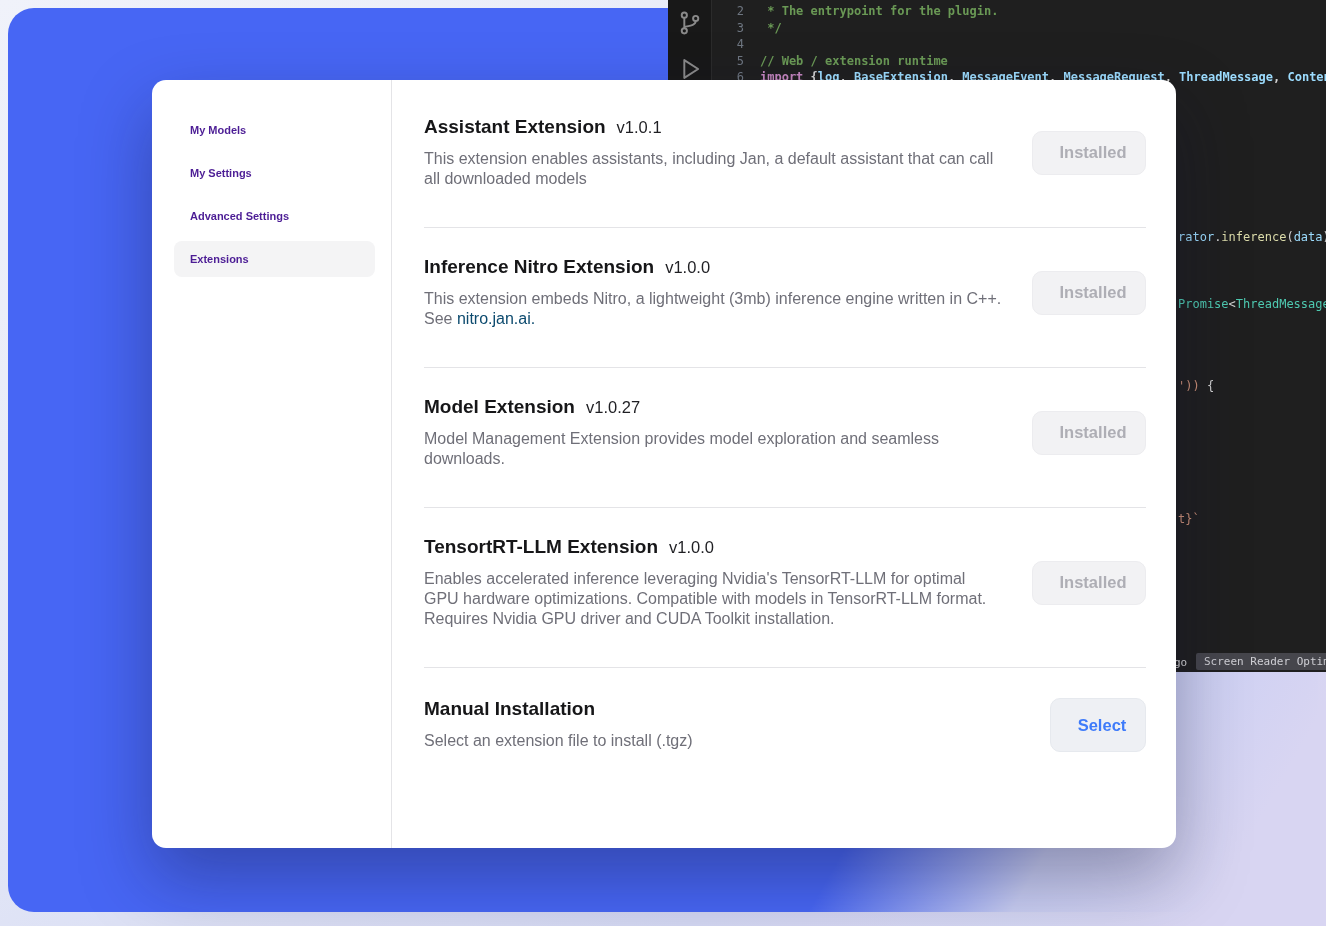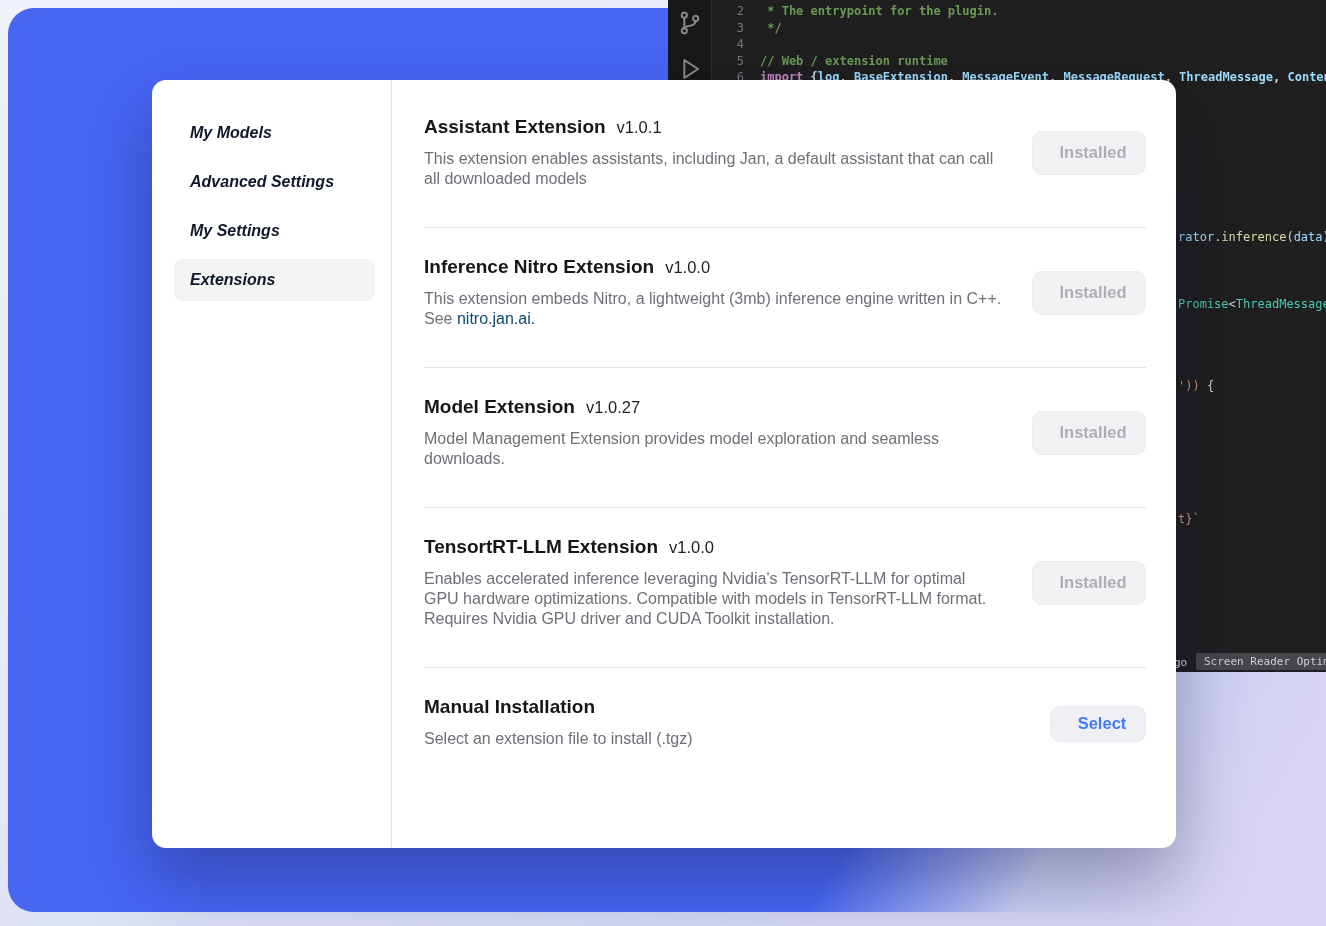--- a/index.html
+++ b/index.html
@@ -70,23 +70,23 @@
     position: absolute; left: 152px; top: 80px; width: 1024px; height: 768px;
     background: #ffffff; border-radius: 14px; z-index: 4;
     box-shadow: 0 30px 70px rgba(18, 18, 48, 0.35);
     display: flex; overflow: hidden;
   }
   .side {
     width: 240px; flex: 0 0 240px; border-right: 1px solid #e4e4e7;
     padding: 32px 16px 0 22px;
   }
   .side-item {
-    font-size: 16px; font-weight: 700; color: #0f172a;
+    font-size: 11px; font-weight: 700; color: #4c1d95;
     padding: 12px 16px; border-radius: 8px; margin-bottom: 7px;
-    cursor: pointer; white-space: nowrap; font-style: italic;
+    cursor: pointer; white-space: nowrap;
   }
   .side-item.sel { background: #f4f4f5; }
 
   .content { flex: 1; padding: 14px 30px 0 32px; }
   .row {
     display: flex; justify-content: space-between; align-items: center;
     padding: 28px 0 38px; border-bottom: 1px solid #e4e4e7;
   }
   .row.first { padding-top: 22px; }
   .row.last { border-bottom: none; padding-bottom: 0; }
@@ -96,21 +96,21 @@
   .row-desc { margin-top: 11px; font-size: 16px; color: #6f6f78; line-height: 20px; }
   .row-desc a { color: #0c4a6e; text-decoration: none; cursor: pointer; }
 
   .btn {
     border: 1px solid #ececef; background: #f2f2f4; color: #aeaeb5;
     min-width: 114px; height: 44px; border-radius: 10px;
     font-family: "Liberation Sans", sans-serif;
     font-size: 16.5px; font-weight: 600; flex: 0 0 auto; margin-left: 24px; padding-left: 8px;
   }
   .btn.select {
-    min-width: 96px; height: 36px; color: #3e7bfa; font-weight: 700;
+    min-width: 96px; height: 54px; color: #3e7bfa; font-weight: 700;
     background: #eef0f4; border-color: #e6e9ee; cursor: pointer; margin-top: 2px;
   }
 </style>
 </head>
 <body>
 
 <div class="blue-panel"></div>
 <div class="fade-overlay"></div>
 
 <div class="editor">
@@ -144,22 +144,22 @@
       <div class="frag" style="top: 379px;"><span class="tok-string">'))</span><span class="tok-plain"> {</span></div>
       <div class="frag" style="top: 512px;"><span class="tok-string">t}`</span></div>
     </div>
   <div class="status-go">go</div>
   <div class="status-badge">Screen Reader Optimize</div>
 </div>
 
 <div class="card">
   <div class="side">
     <div class="side-item">My Models</div>
+    <div class="side-item">My Settings</div>
     <div class="side-item">Advanced Settings</div>
-    <div class="side-item">My Settings</div>
     <div class="side-item sel">Extensions</div>
   </div>
 
   <div class="content">
 
     <div class="row first">
       <div class="row-text">
         <div class="row-title"><span>Assistant Extension</span><span class="row-ver">v1.0.1</span></div>
         <p class="row-desc">This extension enables assistants, including Jan, a default assistant that can call all downloaded models</p>
       </div>

